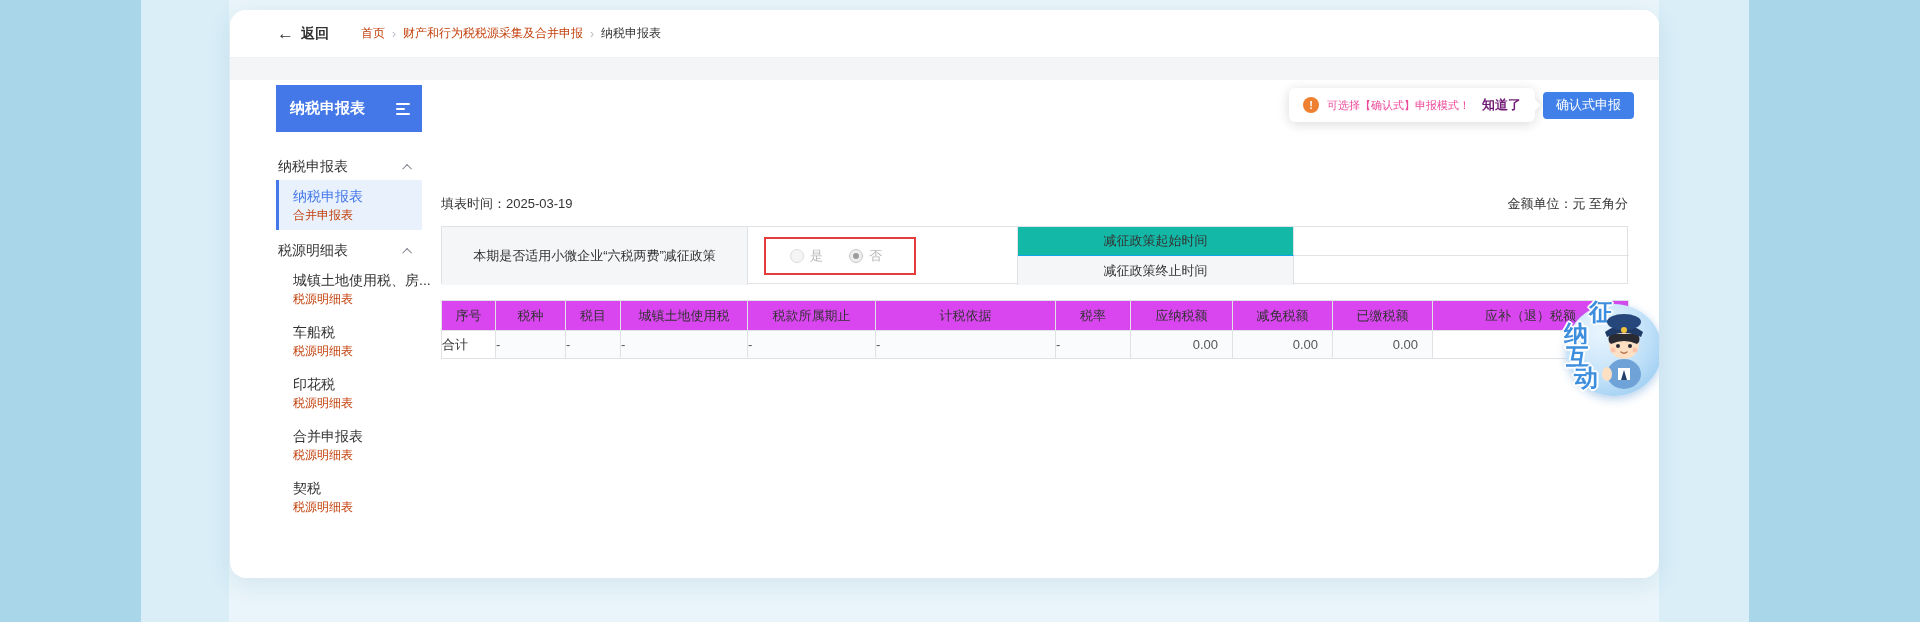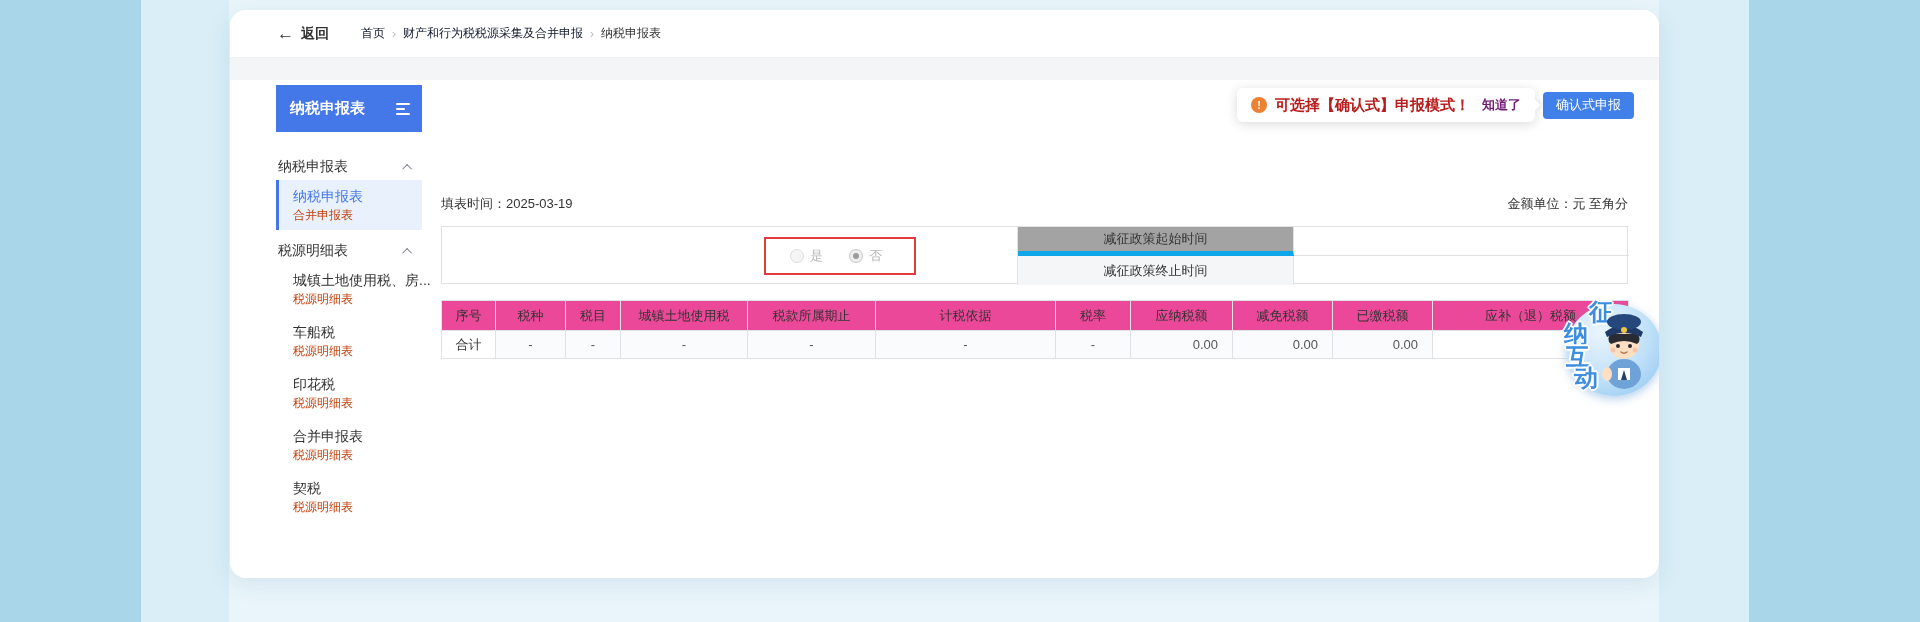--- a/index.html
+++ b/index.html
@@ -23,21 +23,21 @@
   
   .topbar {
     position:absolute; left:0; top:0; width:100%; height:48px;
     display:flex; align-items:center; padding-left:47px;
     background:#fff; border-bottom:1px solid #f0f1f3;
   }
   .back { display:flex; align-items:center; cursor:pointer; color:#333; }
   .back .arr { font-size:17px; line-height:1; margin-right:7px; color:#333; }
   .back .txt { font-size:14px; font-weight:600; }
   .crumbs { display:flex; align-items:center; margin-left:32px; font-size:12px; }
-  .crumbs .lnk { color:#0f172a; cursor:pointer; }
+  .crumbs .lnk { color:#c2410c; cursor:pointer; }
   .crumbs .sep { color:#b8bcc4; margin:0 7px; font-size:12px; }
   .crumbs .cur { color:#333; }
   .grayband { position:absolute; left:0; top:48px; width:100%; height:22px; background:#f3f5f7; }
 
   
   .sidebar { position:absolute; left:46px; top:75px; width:146px; }
   .side-head {
     height:47px; background:#4478e8; color:#fff; display:flex;
     align-items:center; justify-content:space-between; padding:0 12px 0 14px;
     font-size:15px; font-weight:600; cursor:pointer;
@@ -63,58 +63,58 @@
   .noticewrap { position:absolute; top:78px; right:25px; display:flex; align-items:center; gap:8px; z-index:5; }
   .tooltip {
     position:relative; background:#fff; border-radius:6px;
     box-shadow:0 2px 12px rgba(0,0,0,.15); height:34px;
     display:flex; align-items:center; padding:0 14px;
   }
   .tooltip .tip-arrow { position:absolute; right:-4px; top:13px; width:8px; height:8px;
     background:#fff; transform:rotate(45deg); box-shadow:2px -2px 4px rgba(0,0,0,.06); }
   .warn-ic { width:16px; height:16px; border-radius:50%; background:#ee8030; color:#fff;
     font-size:11px; font-weight:700; display:flex; align-items:center; justify-content:center; margin-right:8px; }
-  .tooltip .msg { font-size:15px; font-weight:700; color:#b91c1c; white-space:nowrap; }
+  .tooltip .msg { font-size:11px; font-weight:400; color:#ec4899; white-space:nowrap; }
   .tooltip .ok { font-size:13px; font-weight:600; color:#701a75; margin-left:12px; cursor:pointer; white-space:nowrap; }
   .btn-primary {
     background:#4080e8; color:#fff; font-size:13px; border:none; border-radius:4px;
     height:27px; padding:0 13px; cursor:pointer; white-space:nowrap;
   }
   .page-title { position:absolute; left:211px; top:138px; width:1187px; text-align:center;
     font-size:20px; font-weight:700; color:#262626; }
   .meta { position:absolute; left:211px; top:185px; width:1187px; display:flex;
     justify-content:space-between; font-size:13px; color:#333; }
 
   
   .formbox {
     position:absolute; left:211px; top:216px; width:1187px; height:58px;
     display:grid; grid-template-columns:306px 270px 276px 335px; grid-template-rows:29px 29px;
     border:1px solid #e0e2e6; font-size:13px; color:#333;
   }
   .fcell { display:flex; align-items:center; justify-content:center; }
   .q-cell { grid-row:1/3; grid-column:1; background:#f5f6f8; border-right:1px solid #e0e2e6; text-align:center; }
   .radio-cell { grid-row:1/3; grid-column:2; border-right:1px solid #e0e2e6; position:relative; }
-  .tl1 { grid-row:1; grid-column:3; background:#a3a3a3; border-right:1px solid #e0e2e6; border-bottom:5px solid #0ea5e9; }
+  .tl1 { grid-row:1; grid-column:3; background:#14b8a6; border-right:1px solid #e0e2e6; border-bottom:1px solid #0ea5e9; }
   .tv1 { grid-row:1; grid-column:4; border-bottom:1px solid #e0e2e6; cursor:pointer; }
   .tl2 { grid-row:2; grid-column:3; background:#f5f6f8; border-right:1px solid #e0e2e6; }
   .tv2 { grid-row:2; grid-column:4; cursor:pointer; }
   .redbox { position:absolute; left:16px; top:10px; width:152px; height:38px;
     border:2px solid #e23c3c; display:flex; align-items:center; padding-left:24px; gap:26px; }
   .radio-opt { display:flex; align-items:center; gap:6px; cursor:pointer; }
   .radio-dot { width:14px; height:14px; border-radius:50%; background:#f5f5f5; border:1px solid #dcdcdc;
     display:flex; align-items:center; justify-content:center; }
   .radio-opt.sel .radio-dot { border-color:#c6c6c6; background:#efefef; }
   .radio-opt.sel .radio-dot::after { content:""; width:6px; height:6px; border-radius:50%; background:#9d9d9d; }
   .radio-opt .rl { font-size:13px; color:#b8b8b8; }
 
   
   .tbl { position:absolute; left:211px; top:290px; border-collapse:collapse; table-layout:fixed; }
   .tbl th, .tbl td { border:1px solid #e0e2e6; font-size:13px; color:#333; }
-  .tbl th { height:30px; background:#ec4899; font-weight:500; text-align:center; }
-  .tbl td { height:28px; text-align:center; }
+  .tbl th { height:30px; background:#d946ef; font-weight:500; text-align:center; }
+  .tbl td { height:28px; text-align:left; }
   .tbl td.gray { background:#fafbfc; color:#555; }
   .tbl td.num { text-align:right; padding-right:14px; }
   .tbl td.total { font-weight:500; }
 
   
   .mascot { position:absolute; left:1330px; top:286px; width:106px; height:106px; z-index:50; cursor:pointer; }
   .mascot .circle { position:absolute; left:6px; top:8px; width:96px; height:92px; border-radius:50%;
     background:radial-gradient(circle at 36% 30%, #eaf5fe 0%, #bfe0f8 55%, #8cc3ee 100%);
     box-shadow:0 3px 10px rgba(90,150,210,.45); }
   .mchar { position:absolute; font-size:24px; font-weight:800; color:#3e8ede;
@@ -202,20 +202,21 @@
   </div>
 
   <div class="meta">
     <div>
       <span>填表时间：</span><span>2025-03-19</span>
     </div>
     <div>金额单位：元  至角分</div>
   </div>
 
   <div class="formbox">
+    <div class="fcell q-cell">本期是否适用小微企业“六税两费”减征政策</div>
     <div class="radio-cell">
       <div class="redbox">
         <div class="radio-opt">
           <span class="radio-dot"></span>
           <span class="rl">是</span>
         </div>
         <div class="radio-opt sel">
           <span class="radio-dot"></span>
           <span class="rl">否</span>
         </div>

